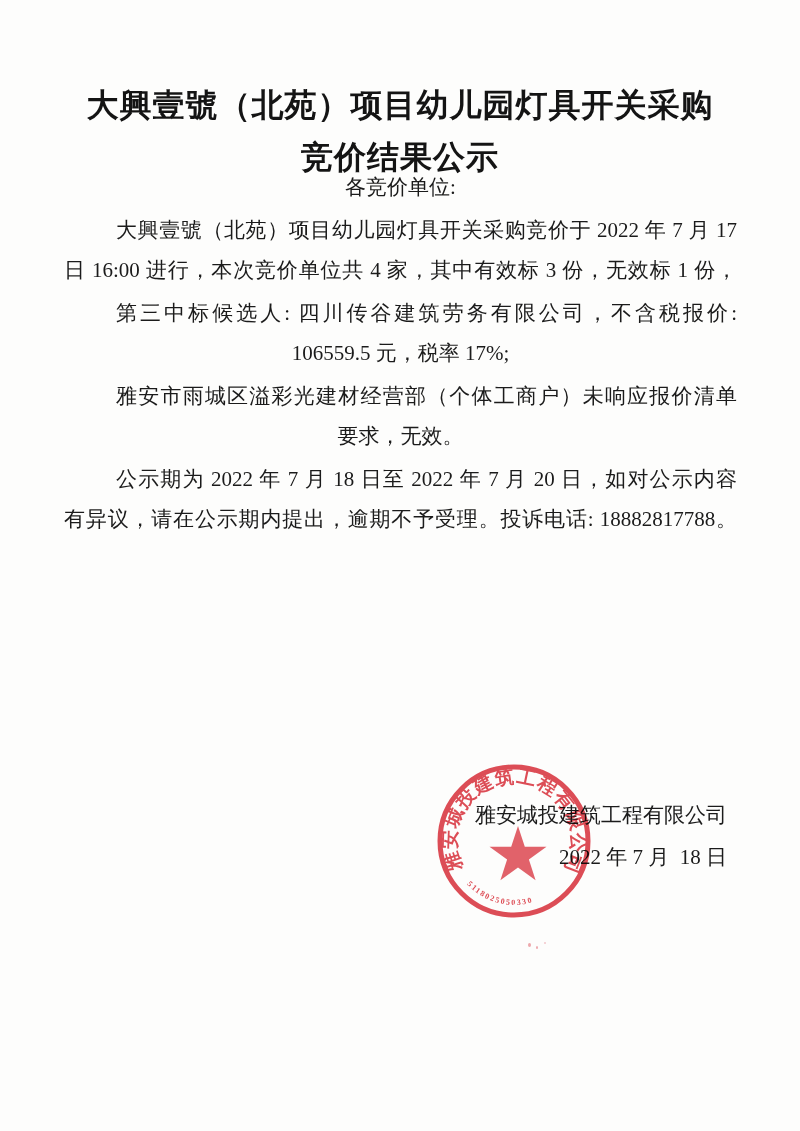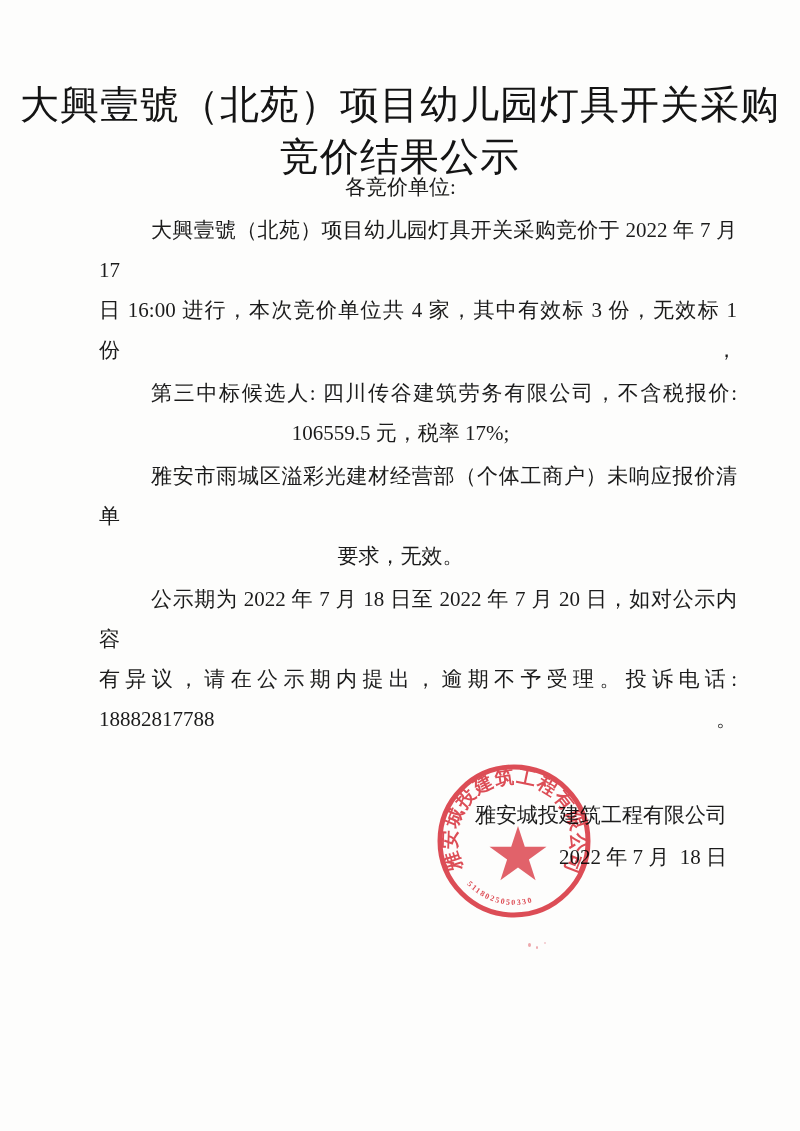--- a/index.html
+++ b/index.html
@@ -10,33 +10,33 @@
     overflow:hidden;
     font-family:"Liberation Serif","DejaVu Serif",serif;
     color:#1b1b1b;
   }
   .page{position:absolute;inset:0;}
   
   .title-block{
     position:absolute;top:79px;left:0;right:0;
     text-align:center;
     font-family:"Liberation Sans","DejaVu Sans",sans-serif;
-    font-weight:normal;
-    font-size:39px;line-height:52px;
+    font-weight:bold;
+    font-size:32px;line-height:52px;
     letter-spacing:1px;
     color:#141414;
   }
   
   .content{
     position:absolute;top:167px;left:64px;right:63px;
     font-size:21px;line-height:40px;
   }
   .para{margin:0 0 3px 0;}
   .line{text-align:center;}
-  .line.fill{text-align:justify;text-align-last:justify;margin-left:35px;}
+  .line.fill{text-align:justify;text-align-last:justify;}
   .para .line.first{text-indent:52px;}
   
   .signature{
     position:absolute;top:794px;right:73px;
     font-size:21px;line-height:42px;
     text-align:right;
     z-index:2;
   }
   .signature .sig-line{white-space:pre;}
   

